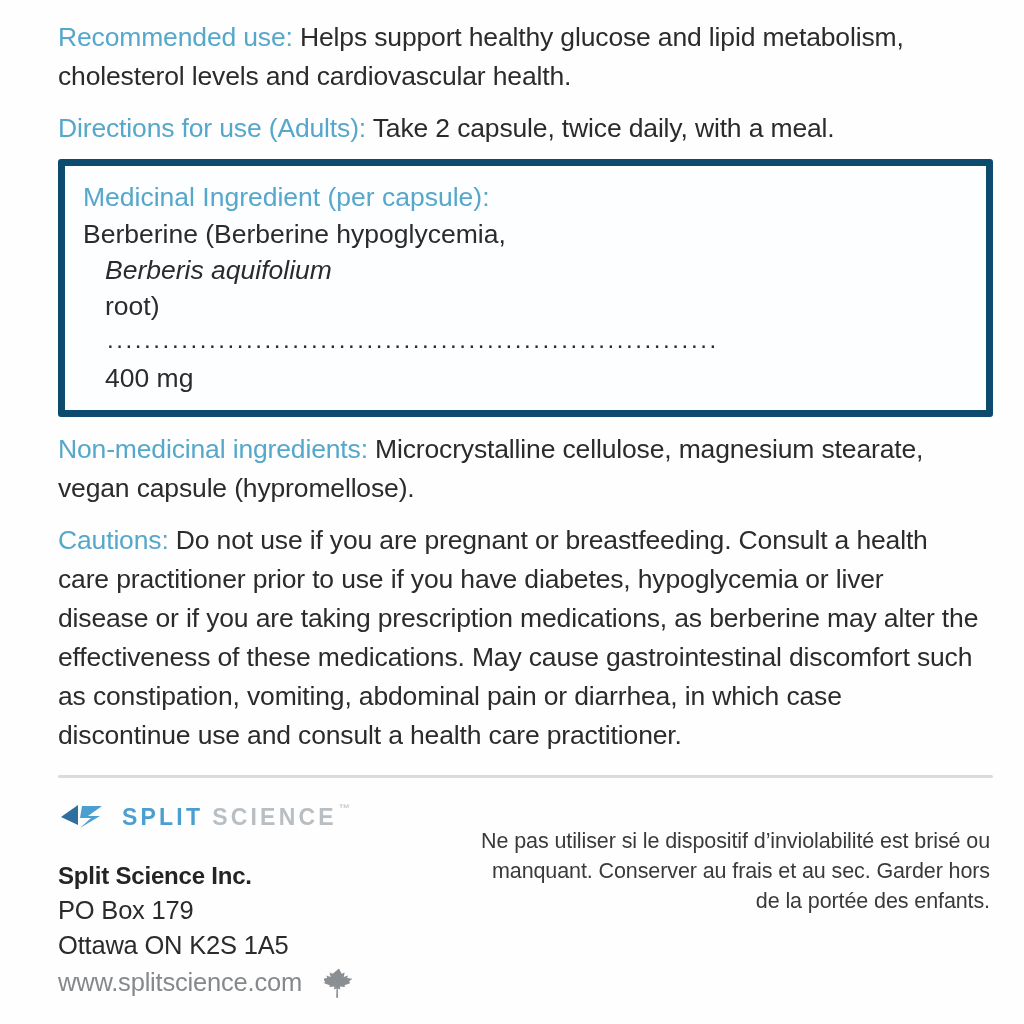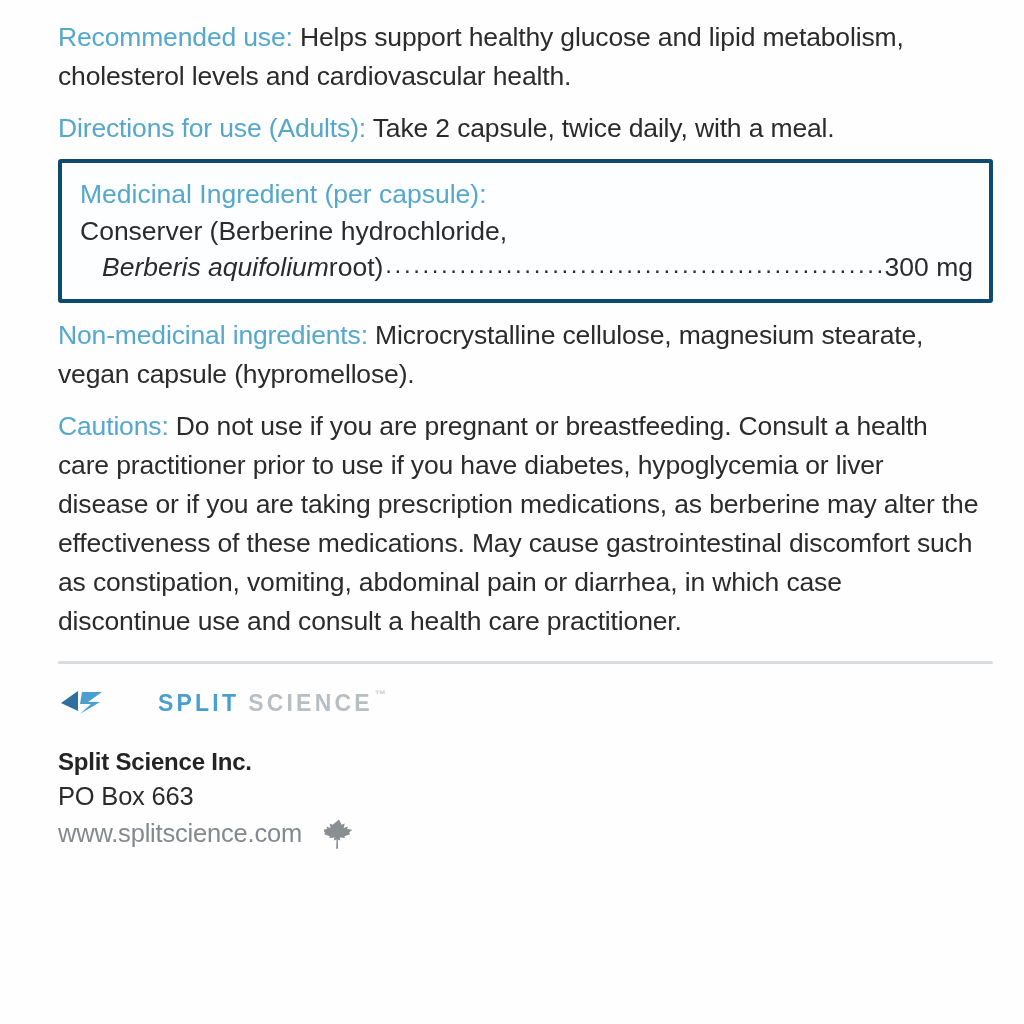--- a/index.html
+++ b/index.html
@@ -37,21 +37,21 @@
   .hd {
     color: #55a7cb;
     font-weight: 400;
   }
 
   
   .ing-box {
     box-sizing: border-box;
     margin: 9px 0 13px 0;
     width: 935px;
-    border: 4px solid #0c4a6e;
+    border: 7px solid #0c4a6e;
     border-radius: 3px;
     background: #fdfeff;
     padding: 14px 16px 14px 18px;
   }
   .ing-title {
     color: #55a7cb;
     font-size: 26.5px;
     line-height: 34px;
     margin-bottom: 2px;
   }
@@ -60,20 +60,21 @@
     line-height: 36px;
     color: #2b2b2b;
   }
   .ing-row {
     display: flex;
     align-items: flex-start;
     font-size: 26.5px;
     line-height: 36px;
     color: #2b2b2b;
     padding-left: 22px;
+    flex-direction: column;
   }
   .ing-row .nm { font-style: italic; white-space: nowrap; }
   .ing-row .nm-tail { font-style: normal; }
   .leader {
     flex: 1 1 auto;
     margin: 0 2px 0 2px;
     overflow: hidden;
     white-space: nowrap;
     color: #2b2b2b;
     letter-spacing: 2.6px;
@@ -104,21 +105,20 @@
     text-align: right;
     padding-top: 10px;
     padding-right: 8px;
   }
 
   .logo {
     display: flex;
     align-items: center;
     height: 34px;
     margin-bottom: 24px;
-    gap: 36px;
   }
   .logo-mark {
     width: 52px;
     height: 28px;
     margin-right: 12px;
     flex: 0 0 52px;
   }
   .logo-word {
     font-size: 23px;
     letter-spacing: 3.2px;
@@ -182,26 +182,26 @@
 <div id="label">
 
   <p class="para"><span class="hd">Recommended use:</span>
     <span>Helps support healthy glucose and lipid metabolism, cholesterol levels and cardiovascular health.</span></p>
 
   <p class="para tight"><span class="hd">Directions for use (Adults):</span>
     <span>Take 2 capsule, twice daily, with a meal.</span></p>
 
   <div class="ing-box">
     <div class="ing-title">Medicinal Ingredient (per capsule):</div>
-    <div class="ing-line1">Conserver (Berberine hydrochloride,</div>
+    <div class="ing-line1">Berberine (Berberine hypoglycemia,</div>
     <div class="ing-row">
       <span class="nm">Berberis aquifolium</span>
         <span class="nm-tail"> root)</span>
       <span class="leader">..................................................................</span>
-      <span class="amt">300 mg</span>
+      <span class="amt">400 mg</span>
     </div>
   </div>
 
   <p class="para"><span class="hd">Non-medicinal ingredients:</span>
     <span>Microcrystalline cellulose, magnesium stearate, vegan capsule (hypromellose).</span></p>
 
   <p class="para"><span class="hd">Cautions:</span>
     <span>Do not use if you are pregnant or breastfeeding. Consult a health care practitioner prior to use if you have diabetes, hypoglycemia or liver disease or if you are taking prescription medications, as berberine may alter the effectiveness of these medications. May cause gastrointestinal discomfort such as constipation, vomiting, abdominal pain or diarrhea, in which case discontinue use and consult a health care practitioner.</span></p>
 
   <div class="divider"></div>
@@ -216,27 +216,29 @@
           <path d="M24 3 L44 3 L30 13 L42 13 L22 25 L33 15 L22 15 Z" fill="#4b9fd0"></path>
         </svg>
         <span class="logo-word">
           <span class="logo-split">SPLIT</span>
           <span class="logo-science">SCIENCE</span>
           <span class="logo-tm">™</span>
         </span>
       </div>
 
       <div class="company">Split Science Inc.</div>
-      <div class="addr">PO Box 663</div>
+      <div class="addr">PO Box 179</div>
+      <div class="addr">Ottawa ON  K2S 1A5</div>
 
       <div class="web-row">
         <span class="web">www.splitscience.com</span>
         <svg class="leaf" viewBox="0 0 30 32" aria-hidden="true">
           <path fill="#8a8f93" d="M15 1.5 l2.6 5.2 3.1 -1.1 -1 4.3 4.3 -1.4 -0.9 2.6 5.3 0.6 -3.2 2.6 0.9 1.9 -5.6 2.1 0.5 1.8 -5.2 -0.7 0.6 3.2 -2.6 -1.1 0.3 9.3 -1.9 0 0.3 -9.3 -2.6 1.1 0.6 -3.2 -5.2 0.7 0.5 -1.8 -5.6 -2.1 0.9 -1.9 -3.2 -2.6 5.3 -0.6 -0.9 -2.6 4.3 1.4 -1 -4.3 3.1 1.1 z"></path>
         </svg>
       </div>
     </div>
 
     <div class="foot-right">
+      <div class="fineprint fr">Ne pas utiliser si le dispositif d’inviolabilité est brisé ou manquant. Conserver au frais et au sec. Garder hors de la portée des enfants.</div>
     </div>
 
   </div>
 </div>
 
 </body></html>

